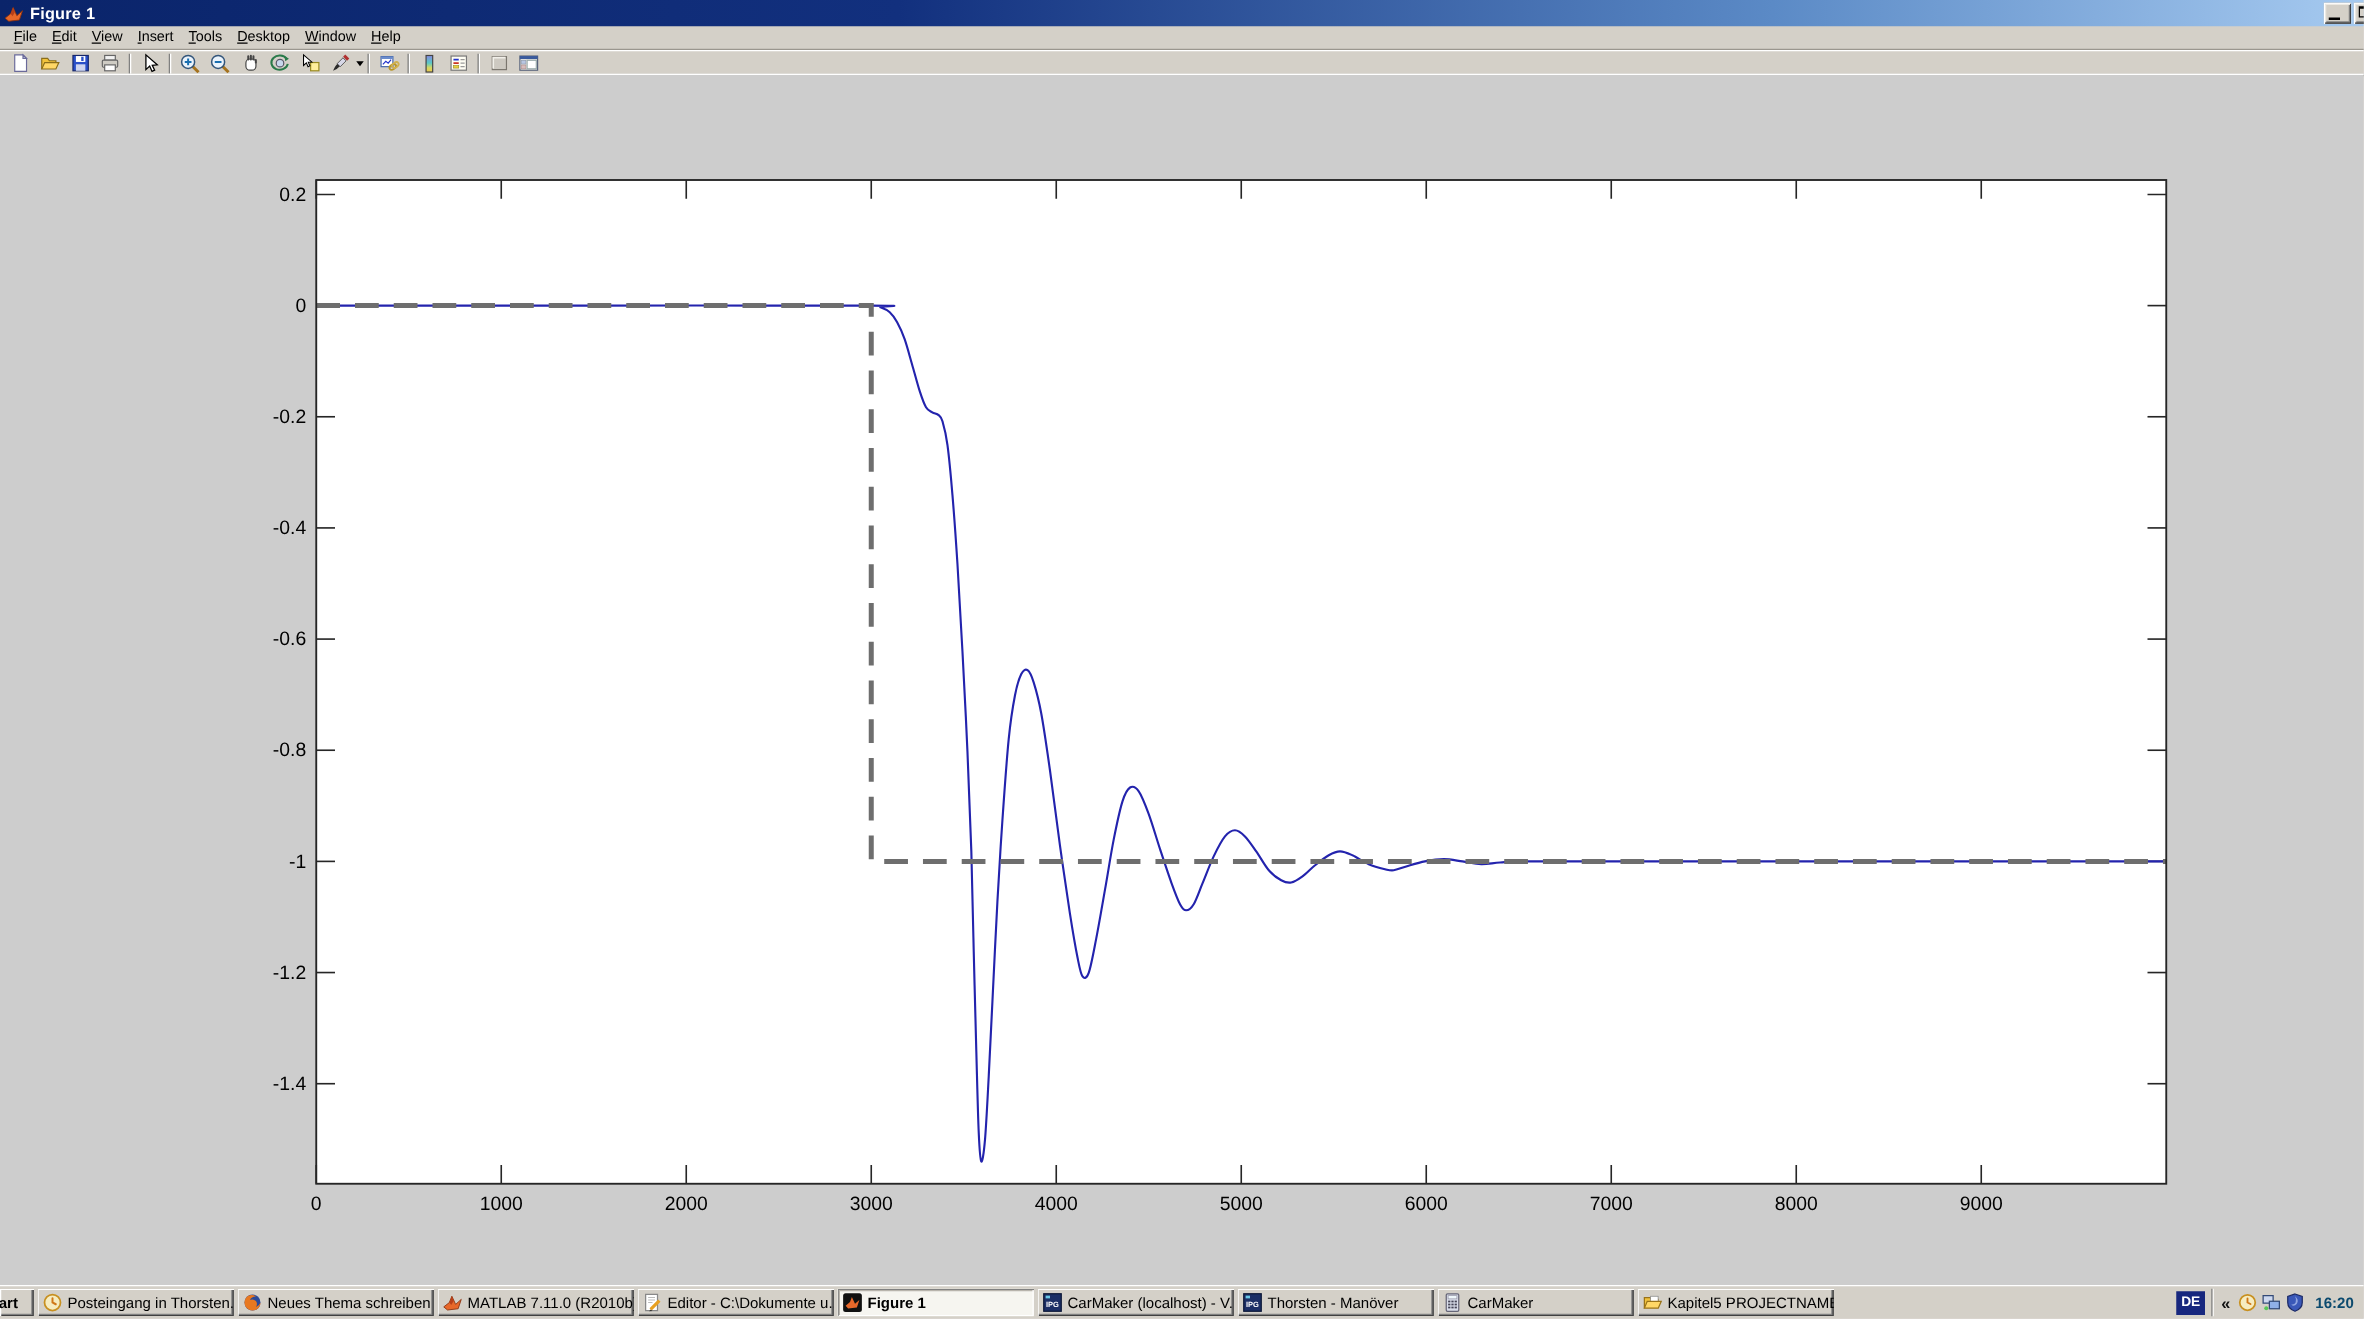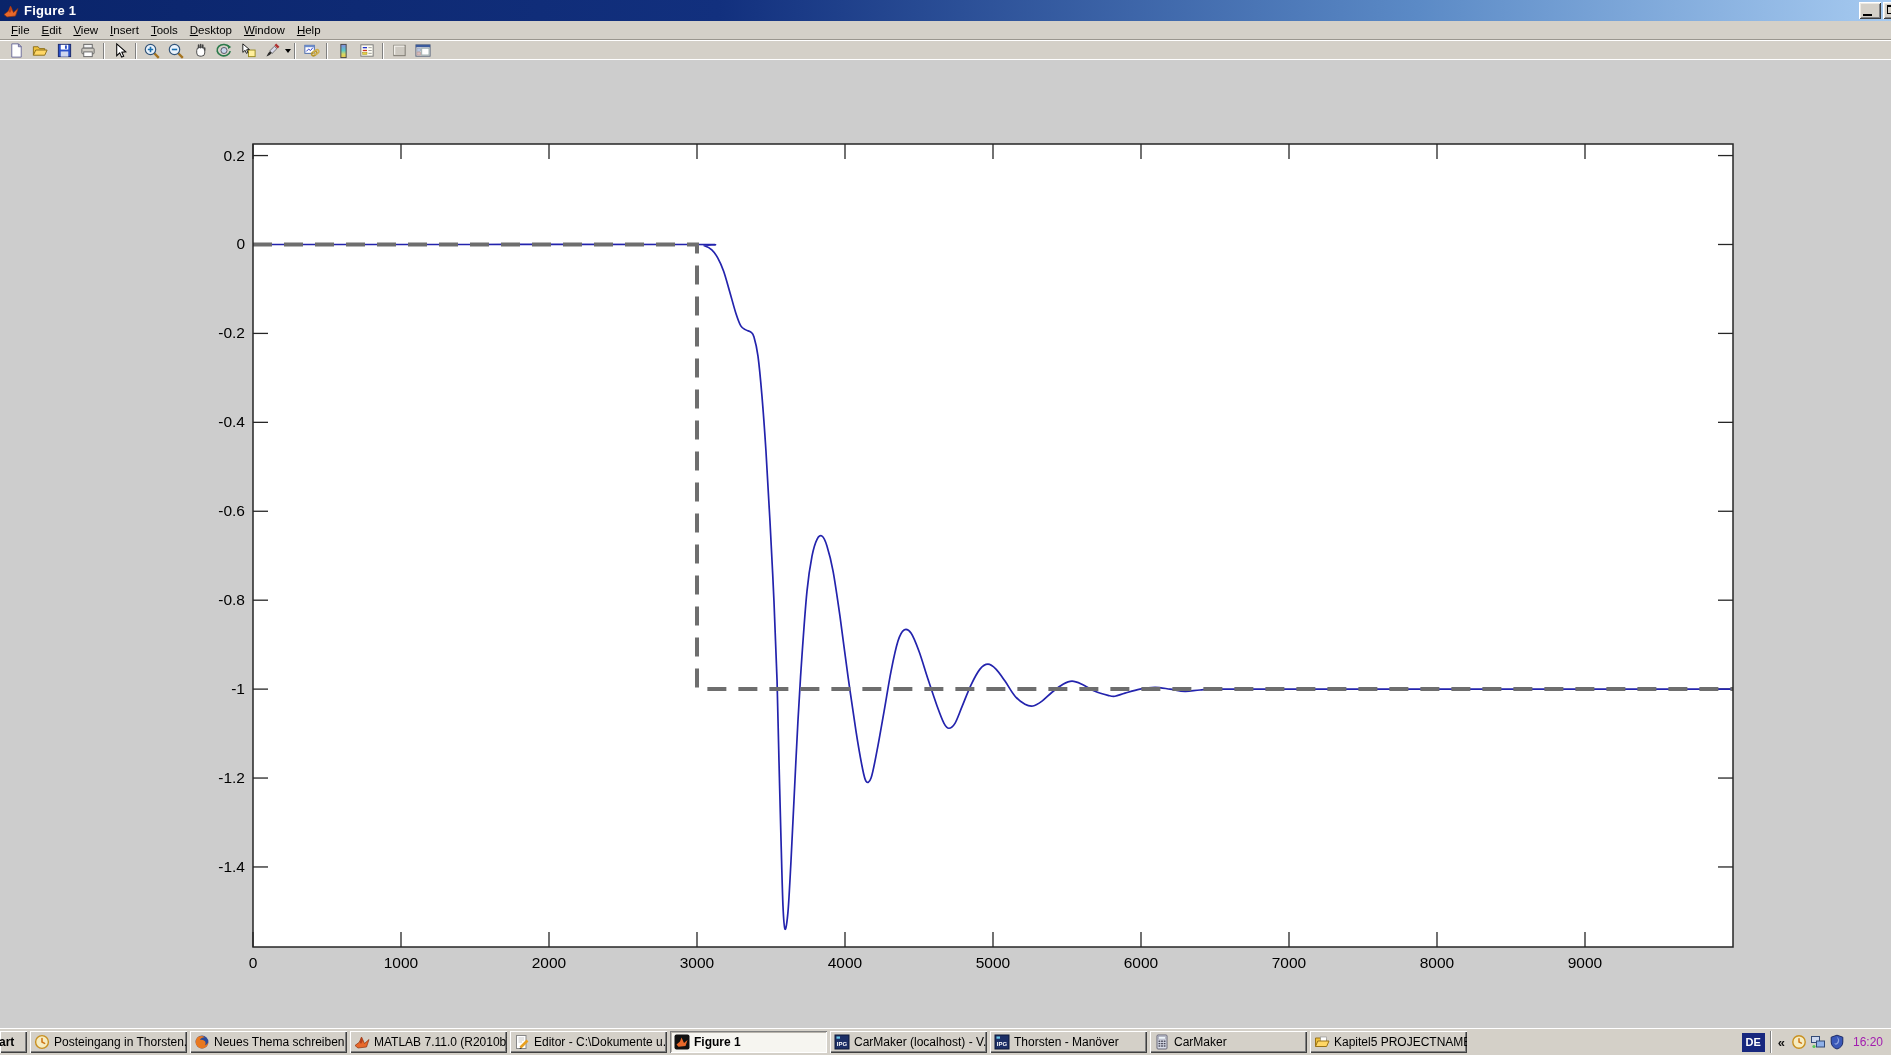--- a/index.html
+++ b/index.html
@@ -64,21 +64,21 @@
     box-shadow:inset 1px 1px #808080,inset -1px -1px #fff,inset 2px 2px #b8b4ac;
   }
   .tray{margin-left:auto;display:flex;align-items:center;gap:5px;flex:none;}
   .lang{
     width:23px;height:19px;background:#17277e;color:#fff;font-size:11px;font-weight:bold;
     display:flex;align-items:center;justify-content:center;
   }
   .tray-div{width:0;height:22px;border-left:1px solid #808080;border-right:1px solid #fff;}
   .chevron{font-size:13px;font-weight:bold;color:#111;padding:0 1px;}
   .trayicons{display:flex;align-items:center;gap:3px;}
-  .clock{font-size:12px;color:#a21caf;padding:0 4px 0 3px;}
+  .clock{font-size:12px;color:#0c4a6e;padding:0 4px 0 3px;font-weight:bold;}
 </style>
 </head>
 <body>
 
 <div>
 
   <div class="titlebar">
     <span style="display:flex;">
       <svg width="16" height="16" viewBox="0 0 16 16">
         <path d="M1 11.5 L5.5 8 L7.5 3 L10.5 9.5 L15 5.5 L12.5 13 L4 14 Z" fill="#e8682a" stroke="#8a3210" stroke-width="0.7"></path>

